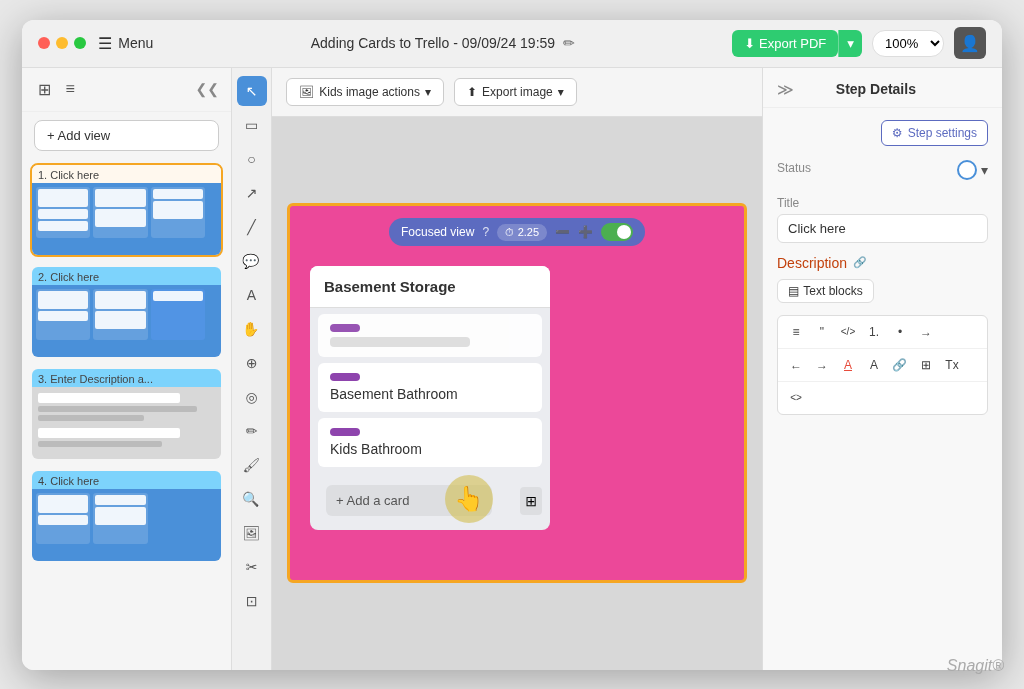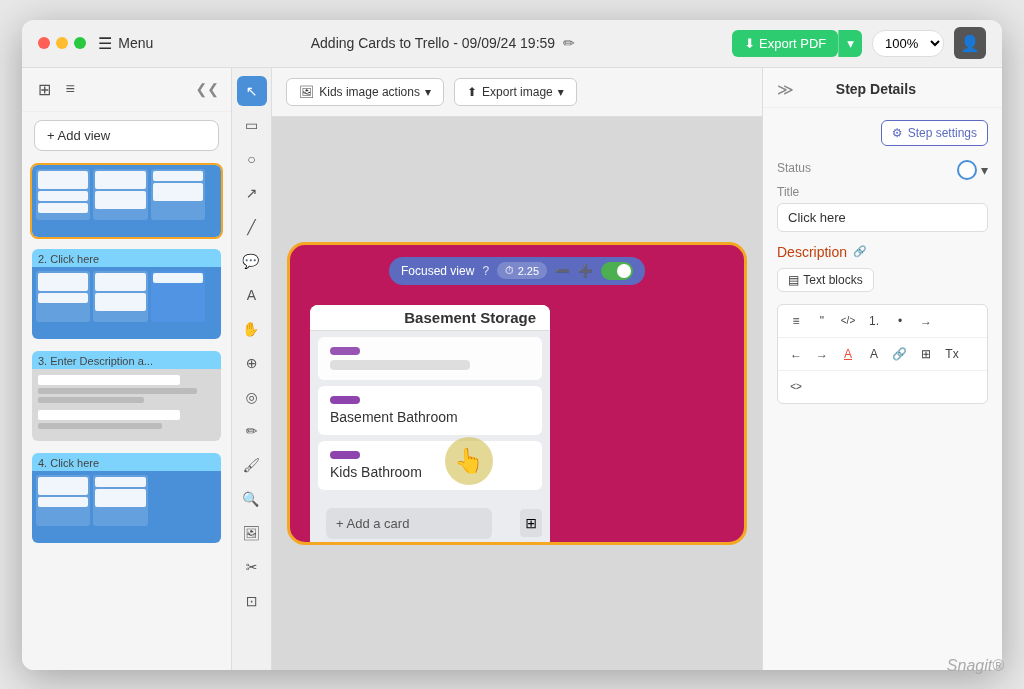--- a/index.html
+++ b/index.html
@@ -290,23 +290,23 @@
       align-items: center;
       justify-content: center;
       background: #d8d8d8;
       overflow: hidden;
       position: relative;
     }
 
     
     .screenshot-canvas {
       width: 460px;
-      height: 303px;
-      background: #be185d;
-      border-radius: 18px;
+      height: 380px;
+      background: #ec4899;
+      border-radius: 6px;
       position: relative;
       overflow: hidden;
       border: 3px solid #f5a623;
     }
 
     
     .focused-view-badge {
       position: absolute;
       top: 12px;
       left: 50%;
@@ -354,26 +354,25 @@
       position: absolute;
       top: 60px;
       left: 20px;
       width: 240px;
       background: #ebecf0;
       border-radius: 8px;
       overflow: hidden;
     }
     .trello-list-header {
       background: white;
-      padding: 4px 14px;
+      padding: 12px 14px;
       font-size: 15px;
       font-weight: 600;
       color: #333;
       border-bottom: 1px solid #ddd;
-      text-align: right;
     }
     .trello-card {
       background: white;
       border-radius: 6px;
       margin: 6px 8px;
       padding: 10px 12px;
     }
     .trello-card-label {
       display: flex;
       gap: 4px;
@@ -484,21 +483,21 @@
     }
     .field-label {
       font-size: 12px;
       color: #888;
       margin-bottom: 4px;
     }
     .status-row {
       display: flex;
       align-items: center;
       justify-content: space-between;
-      margin-bottom: 5px;
+      margin-bottom: 16px;
     }
     .status-circle {
       width: 20px;
       height: 20px;
       border-radius: 50%;
       border: 2px solid #4a90d9;
       background: white;
     }
     .status-dropdown-btn {
       background: none;
@@ -639,20 +638,21 @@
           <button class="view-toggle-btn">≡</button>
         </div>
         <button class="collapse-btn">❮❮</button>
       </div>
       <button class="add-step-btn">
         <span>+ Add view</span>
       </button>
       <div class="steps-list">
 
         <div class="step-item active">
+          <div class="step-item-label">1. Click here</div>
           <div class="step-thumbnail">
             <div class="thumb-content">
               <div class="thumb-col" style="background:rgba(255,255,255,0.15)">
                 <div class="thumb-card tall"></div>
                 <div class="thumb-card"></div>
                 <div class="thumb-card"></div>
               </div>
               <div class="thumb-col" style="background:rgba(255,255,255,0.15)">
                 <div class="thumb-card tall"></div>
                 <div class="thumb-card tall"></div>

